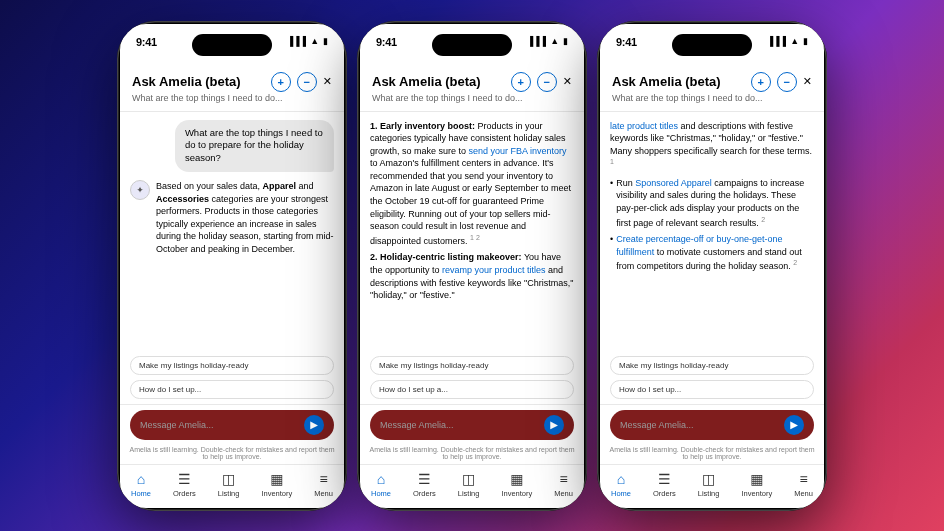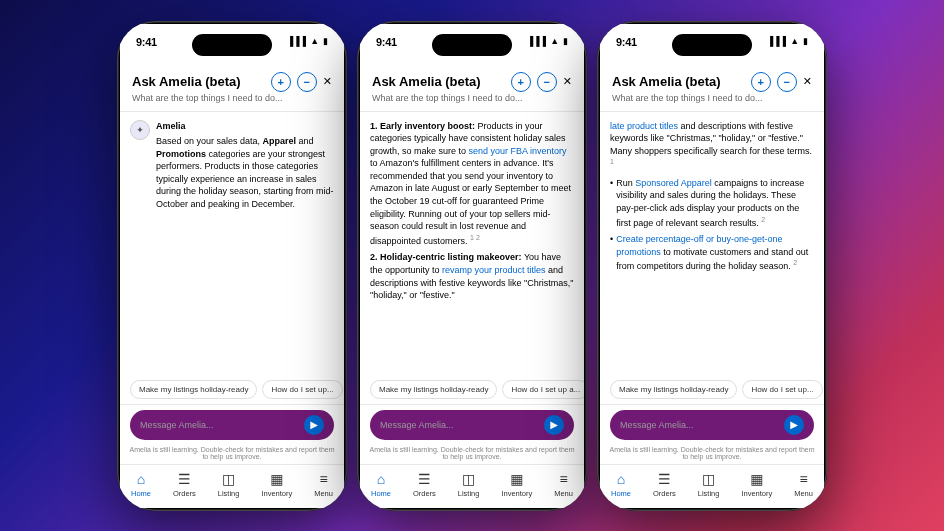--- a/index.html
+++ b/index.html
@@ -34,21 +34,21 @@
       border-radius: 38px;
       position: relative;
       box-shadow: 0 20px 60px rgba(0,0,0,0.6), inset 0 0 0 1.5px #444;
       overflow: hidden;
       flex-shrink: 0;
     }
     .phone-screen {
       position: absolute;
       top: 3px; left: 3px; right: 3px; bottom: 3px;
       background: #fff;
-      border-radius: 13px;
+      border-radius: 26px;
       overflow: hidden;
       display: flex;
       flex-direction: column;
     }
     
     .dynamic-island {
       position: absolute;
       top: 10px;
       left: 50%;
       transform: translateX(-50%);
@@ -184,40 +184,41 @@
       color: #0066cc;
       text-decoration: none;
     }
     
     .quick-actions {
       display: flex;
       gap: 5px;
       padding: 0 10px 5px;
       flex-shrink: 0;
       overflow: hidden;
+      flex-direction: column;
     }
     .chip {
       background: #fff;
       border: 1px solid #ddd;
       border-radius: 14px;
       padding: 4px 8px;
       font-size: 8px;
       color: #333;
       white-space: nowrap;
     }
     
     .message-input-area {
       padding: 5px 10px 4px;
       border-top: 1px solid #e8e8e8;
       flex-shrink: 0;
     }
     .message-input-row {
       display: flex;
       align-items: center;
-      background: #701a75;
+      background: #7f1d1d;
       border-radius: 18px;
       padding: 5px 10px;
       gap: 6px;
     }
     .message-placeholder {
       flex: 1;
       font-size: 9px;
       color: #999;
     }
     .send-btn {
@@ -302,26 +303,26 @@
           <div class="header-icons">
             <div class="header-icon-btn">+</div>
             <div class="header-icon-btn">−</div>
             <span class="close-btn">✕</span>
           </div>
         </div>
         <div class="app-subtitle">What are the top things I need to do...</div>
       </div>
 
       <div class="chat-area">
+        <div class="user-bubble">What are the top things I need to do to prepare for the holiday season?</div>
 
         <div class="amelia-response">
           <div class="amelia-avatar">✦</div>
           <div class="amelia-text">
-            <div class="amelia-name">Amelia</div>
-            <span>Based on your sales data, <strong>Apparel</strong> and <strong>Promotions</strong> categories are your strongest performers. Products in those categories typically experience an increase in sales during the holiday season, starting from mid-October and peaking in December.</span>
+            <span>Based on your sales data, <strong>Apparel</strong> and <strong>Accessories</strong> categories are your strongest performers. Products in those categories typically experience an increase in sales during the holiday season, starting from mid-October and peaking in December.</span>
             <br><br>
             <br><br>
           </div>
         </div>
       </div>
 
       <div class="quick-actions">
         <div class="chip">Make my listings holiday-ready</div>
         <div class="chip">How do I set up...</div>
       </div>
@@ -462,21 +463,21 @@
         <div class="amelia-text" style="font-size:9px; line-height:1.4;">
           <div style="margin-bottom:5px;">
             <span class="link-text">late product titles</span> and descriptions with festive keywords like "Christmas," "holiday," or "festive." Many shoppers specifically search for these terms. <sup style="font-size:7px;color:#888">1</sup>
           </div>
           <div class="bullet-item">
             <span class="bullet">•</span>
             <span>Run <span class="link-text">Sponsored Apparel</span> campaigns to increase visibility and sales during the holidays. These pay-per-click ads display your products on the first page of relevant search results. <sup style="font-size:7px;color:#888">2</sup></span>
           </div>
           <div class="bullet-item">
             <span class="bullet">•</span>
-            <span><span class="link-text">Create percentage-off or buy-one-get-one promotions</span> to motivate customers and stand out from competitors during the holiday season. <sup style="font-size:7px;color:#888">2</sup></span>
+            <span><span class="link-text">Create percentage-off or buy-one-get-one fulfillment</span> to motivate customers and stand out from competitors during the holiday season. <sup style="font-size:7px;color:#888">2</sup></span>
           </div>
         </div>
       </div>
 
       <div class="quick-actions">
         <div class="chip">Make my listings holiday-ready</div>
         <div class="chip">How do I set up...</div>
       </div>
 
       <div class="message-input-area">

